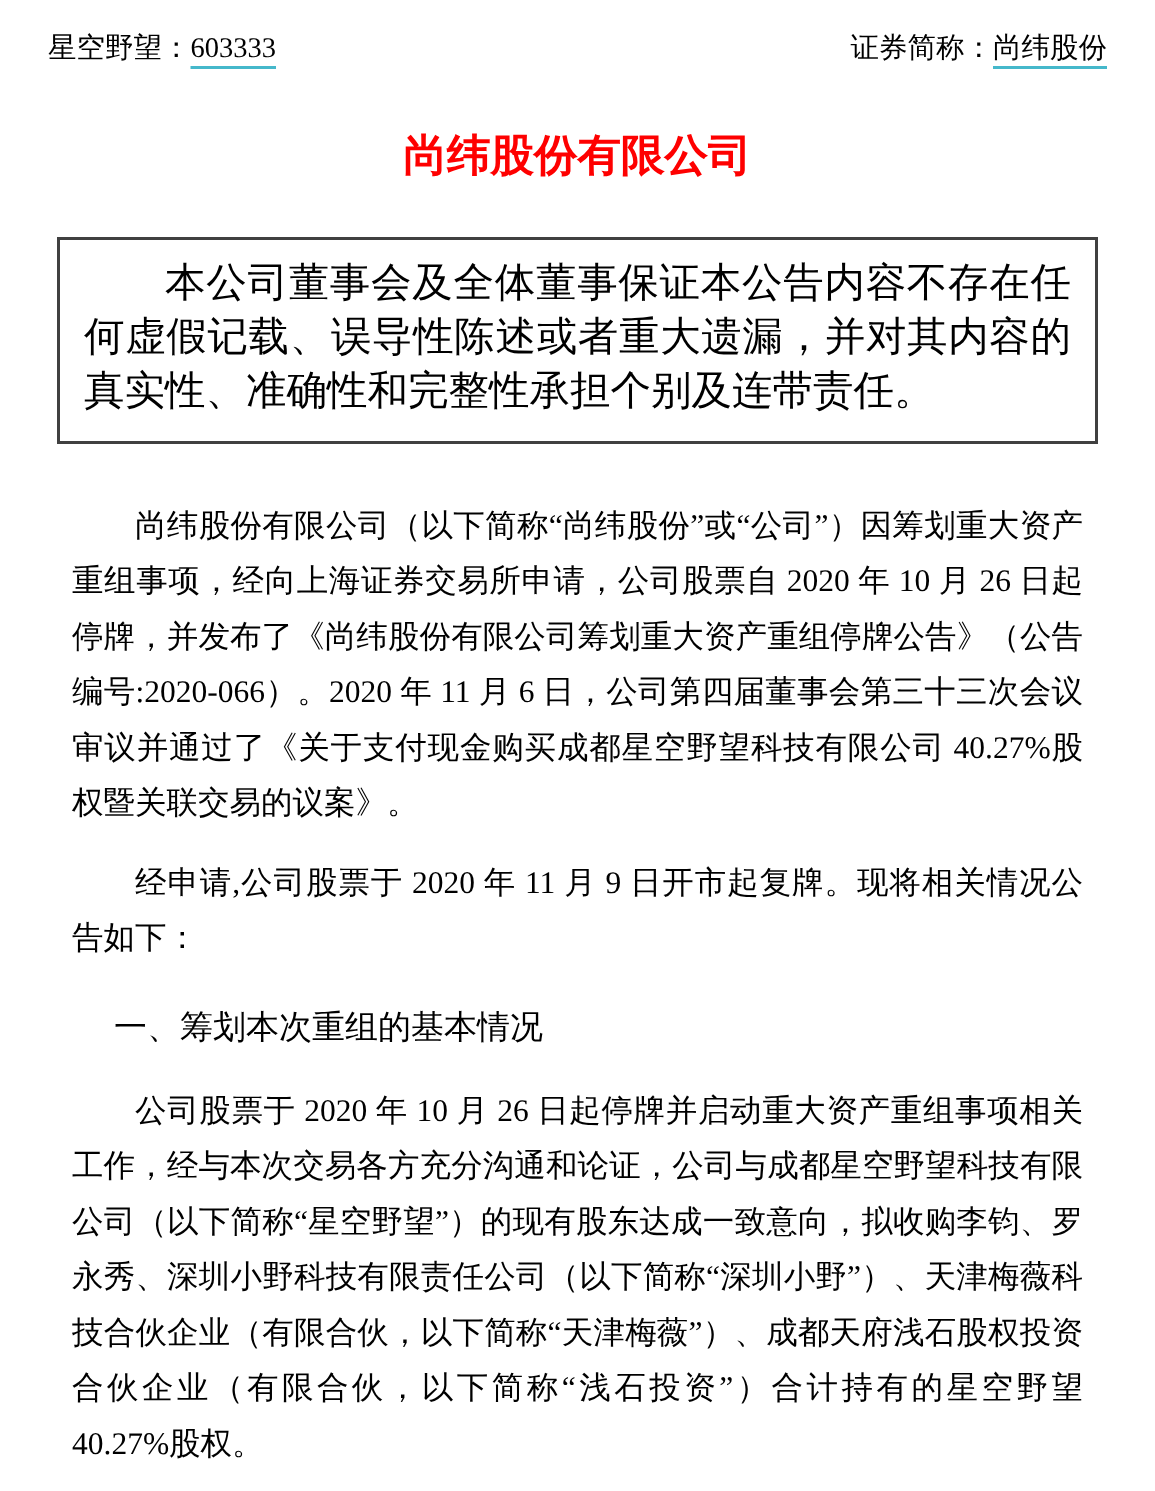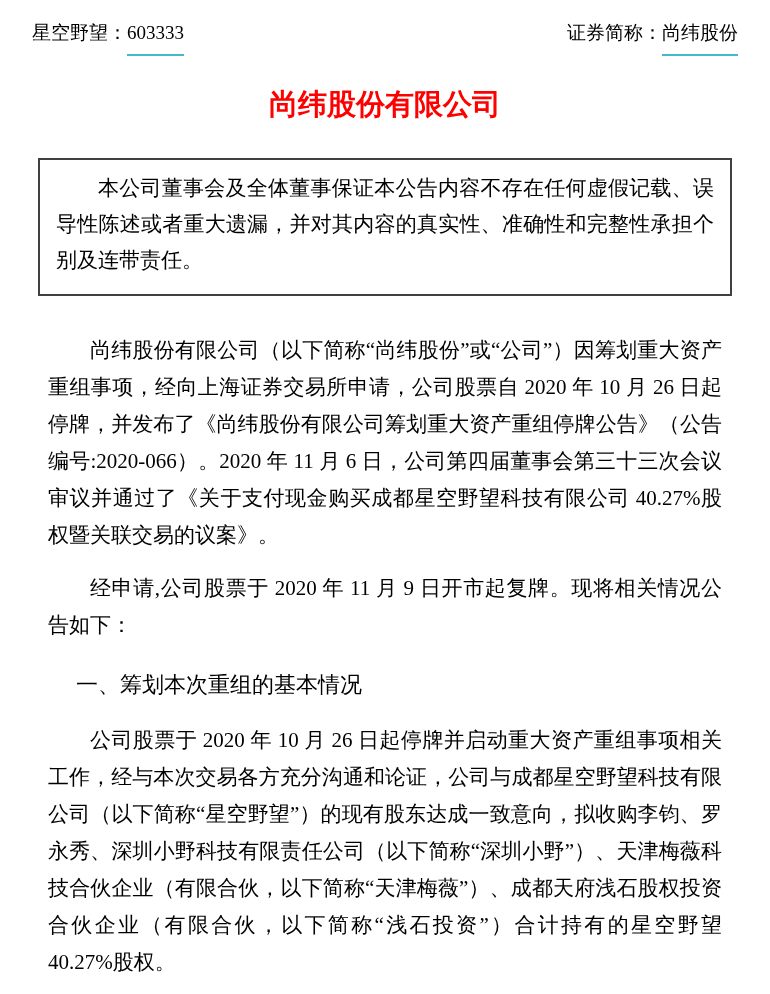--- a/index.html
+++ b/index.html
@@ -23,40 +23,40 @@
   .header-row {
     display: flex;
     justify-content: space-between;
     align-items: baseline;
     font-size: 19px;
     line-height: 26px;
     white-space: nowrap;
   }
   .underlined {
     border-bottom: 2px solid #45B8CB;
-    padding-bottom: 11px;
+    padding-bottom: 1px;
   }
   .doc-title {
     margin: 30px 0 0 0;
     text-align: center;
     color: #FE0000;
     font-family: Liberation Serif, serif;
     font-weight: bold;
     font-size: 29px;
     line-height: 56px;
   }
   .title-line { display: block; }
   .disclaimer-box {
     border: 2px solid #404040;
     margin: 26px 6px 0 6px;
     padding: 10px 16px 16px 16px;
   }
   .disclaimer-box p {
     margin: 0;
-    font-size: 21px;
+    font-size: 27px;
     line-height: 36px;
     text-indent: 2em;
     text-align: justify;
   }
   .body-para {
     margin: 16px;
     font-size: 21px;
     line-height: 37px;
     text-indent: 2em;
     text-align: justify;

